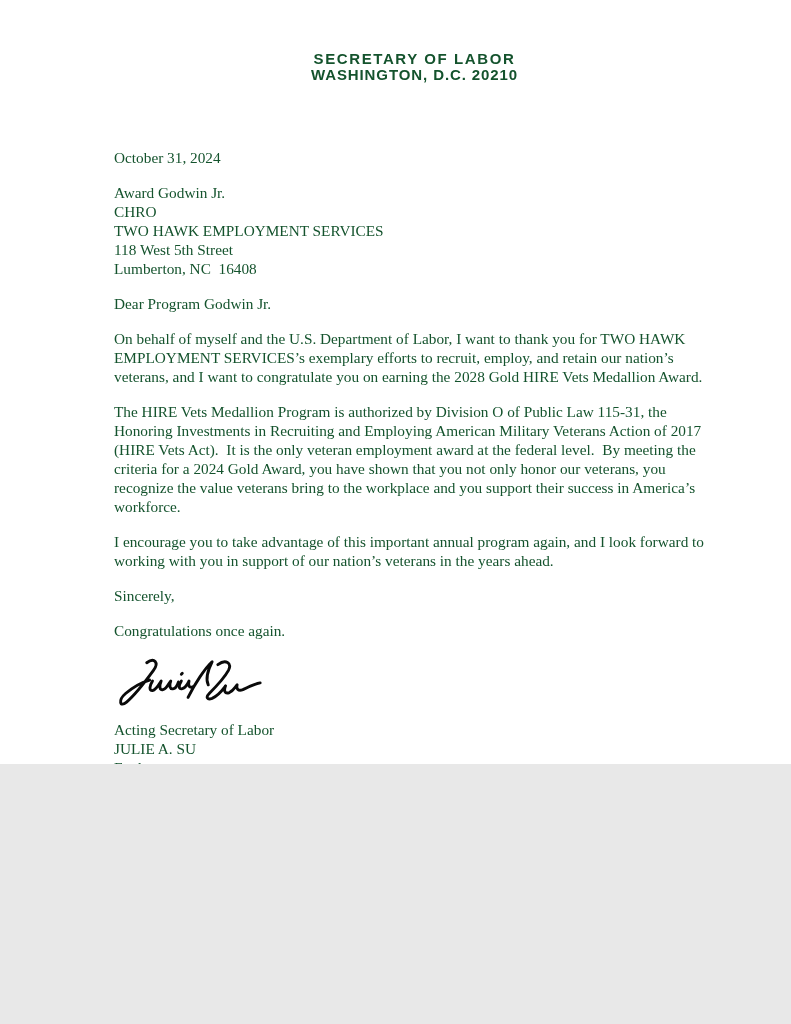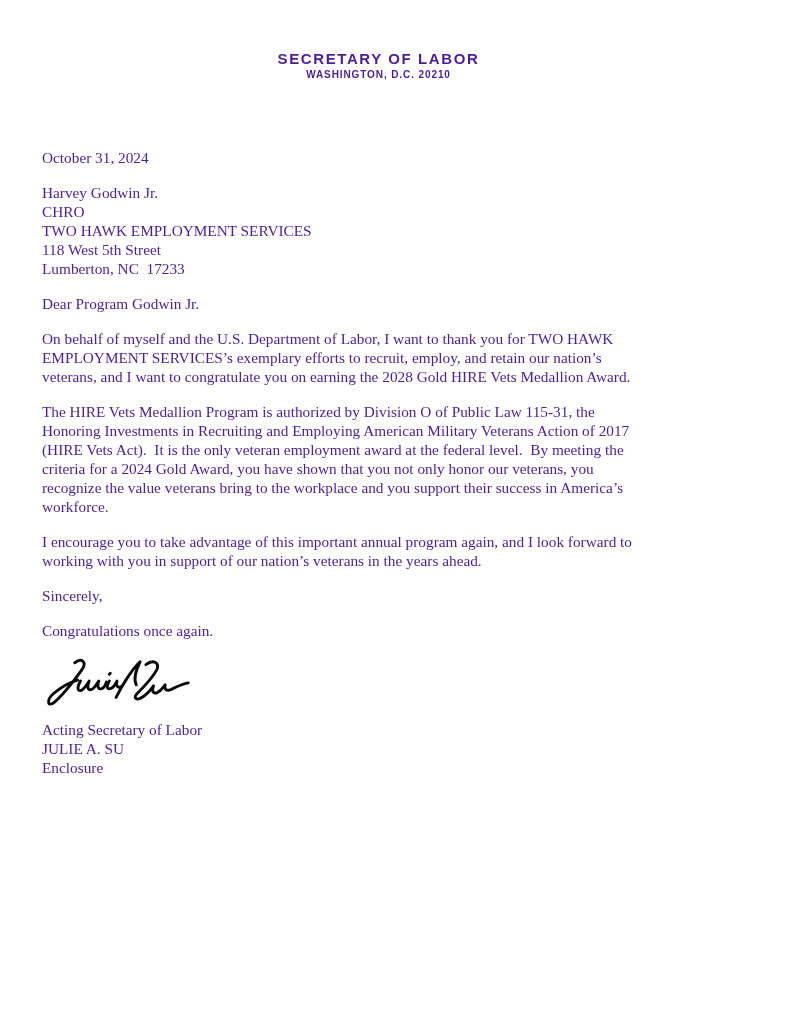--- a/index.html
+++ b/index.html
@@ -3,43 +3,43 @@
 <meta charset="utf-8">
 <style>
   html, body {
     margin: 0;
     padding: 0;
     background: #e8e8e8;
   }
   .page {
     position: relative;
     width: 791px;
-    height: 1024px;
+    height: 764px;
     margin: 0 auto;
     background: #ffffff;
     box-sizing: border-box;
-    padding: 50px 76px 0 42px;
+    padding: 50px 76px 0 114px;
     font-family: "Liberation Serif", serif;
     font-size: 15.3px;
-    color: #4c1d95;
+    color: #14532d;
     overflow: hidden;
   }
   .letterhead {
     text-align: center;
     font-family: "Liberation Sans", sans-serif;
     font-weight: 700;
     margin-bottom: 66px;
   }
   .lh-title {
     font-size: 15px;
     letter-spacing: 1.6px;
     line-height: 17px;
   }
   .lh-subtitle {
-    font-size: 10px;
+    font-size: 15px;
     letter-spacing: 0.9px;
     line-height: 14px;
     margin-top: 1px;
   }
   .line, p {
     margin: 0;
     line-height: 19px;
     white-space: pre-wrap;
   }
   .block {
@@ -72,25 +72,25 @@
   <header class="letterhead">
     <div class="lh-title">SECRETARY OF LABOR</div>
     <div class="lh-subtitle">WASHINGTON, D.C. 20210</div>
   </header>
 
   <div class="block">
     <div class="line">October 31, 2024</div>
   </div>
 
   <div class="block">
-    <div class="line">Harvey Godwin Jr.</div>
+    <div class="line">Award Godwin Jr.</div>
     <div class="line">CHRO</div>
     <div class="line">TWO HAWK EMPLOYMENT SERVICES</div>
     <div class="line">118 West 5th Street</div>
-    <div class="line">Lumberton, NC  17233</div>
+    <div class="line">Lumberton, NC  16408</div>
   </div>
 
   <p class="para">Dear Program Godwin Jr.</p>
 
   <p class="para">On behalf of myself and the U.S. Department of Labor, I want to thank you for TWO HAWK
 EMPLOYMENT SERVICES’s exemplary efforts to recruit, employ, and retain our nation’s
 veterans, and I want to congratulate you on earning the 2028 Gold HIRE Vets Medallion Award.</p>
   <p class="para">The HIRE Vets Medallion Program is authorized by Division O of Public Law 115-31, the
 Honoring Investments in Recruiting and Employing American Military Veterans Action of 2017
 (HIRE Vets Act).  It is the only veteran employment award at the federal level.  By meeting the

